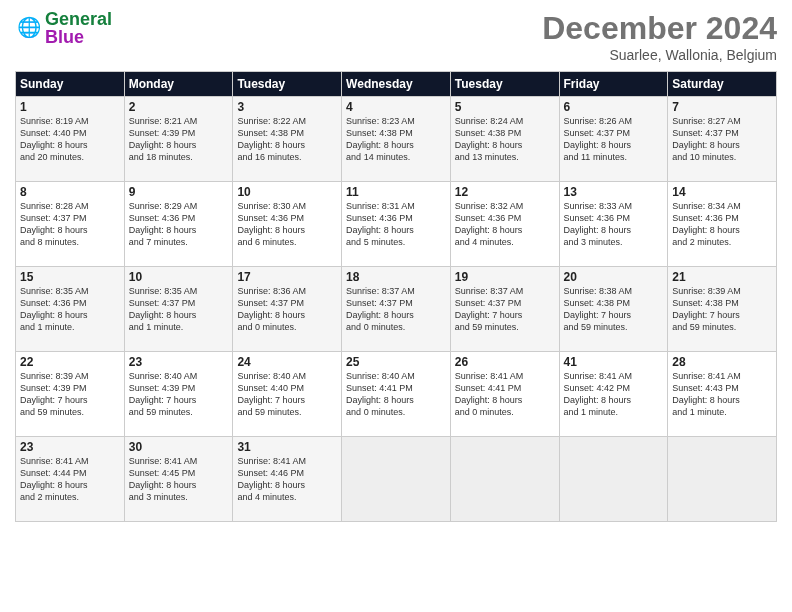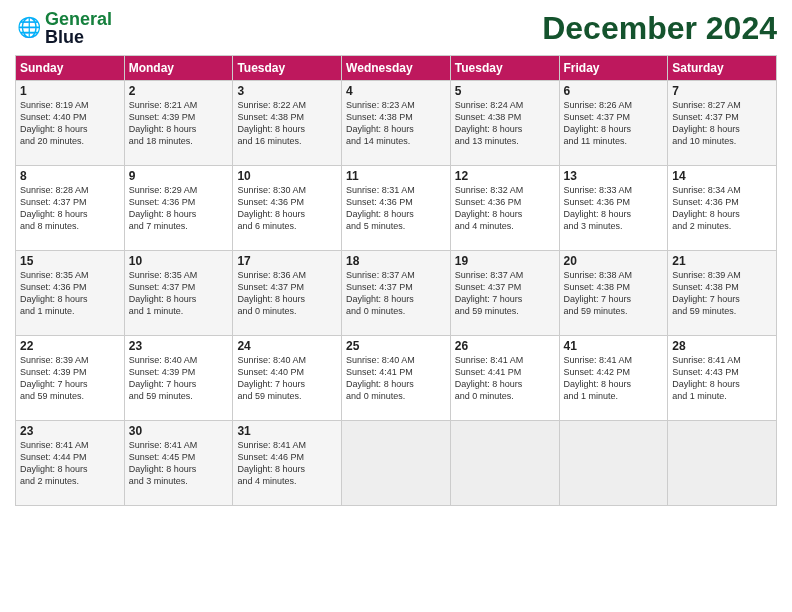--- a/index.html
+++ b/index.html
@@ -38,33 +38,33 @@
       width: 28px;
       height: 28px;
       margin-left: 2px;
     }
     .title-block {
       text-align: right;
     }
     .month-title {
       font-size: 32px;
       font-weight: bold;
-      color: #14532d;
+      color: #737373;
     }
     .subtitle {
       font-size: 14px;
       color: #555;
     }
     .calendar {
       width: 100%;
       border-collapse: collapse;
       table-layout: fixed;
     }
     .calendar th {
-      background: #be185d;
+      background: #0f172a;
       color: #fff;
       font-size: 12px;
       font-weight: bold;
       padding: 5px 4px;
       text-align: left;
       border: 1px solid #ccc;
     }
     .calendar td {
       vertical-align: top;
       border: 1px solid #ccc;
@@ -100,25 +100,26 @@
 <body>
 
 <div class="page">
   <div class="header">
     <div class="logo">
       <svg class="logo-bird" viewBox="0 0 40 40">
         <text x="0" y="28" font-size="28" fill="#1a5fb4">🌐</text>
       </svg>
       <div class="logo-text">
         <span>General</span>
-        <span style="color:#0f172a;">Blue</span>
+        <span style="color:#a21caf;">Blue</span>
       </div>
     </div>
     <div class="title-block">
       <div class="month-title">December 2024</div>
+      <div class="subtitle">Suarlee, Wallonia, Belgium</div>
     </div>
   </div>
 
   <table class="calendar">
     <thead>
       <tr>
         <th>Sunday</th>
         <th>Monday</th>
         <th>Tuesday</th>
         <th>Wednesday</th>

